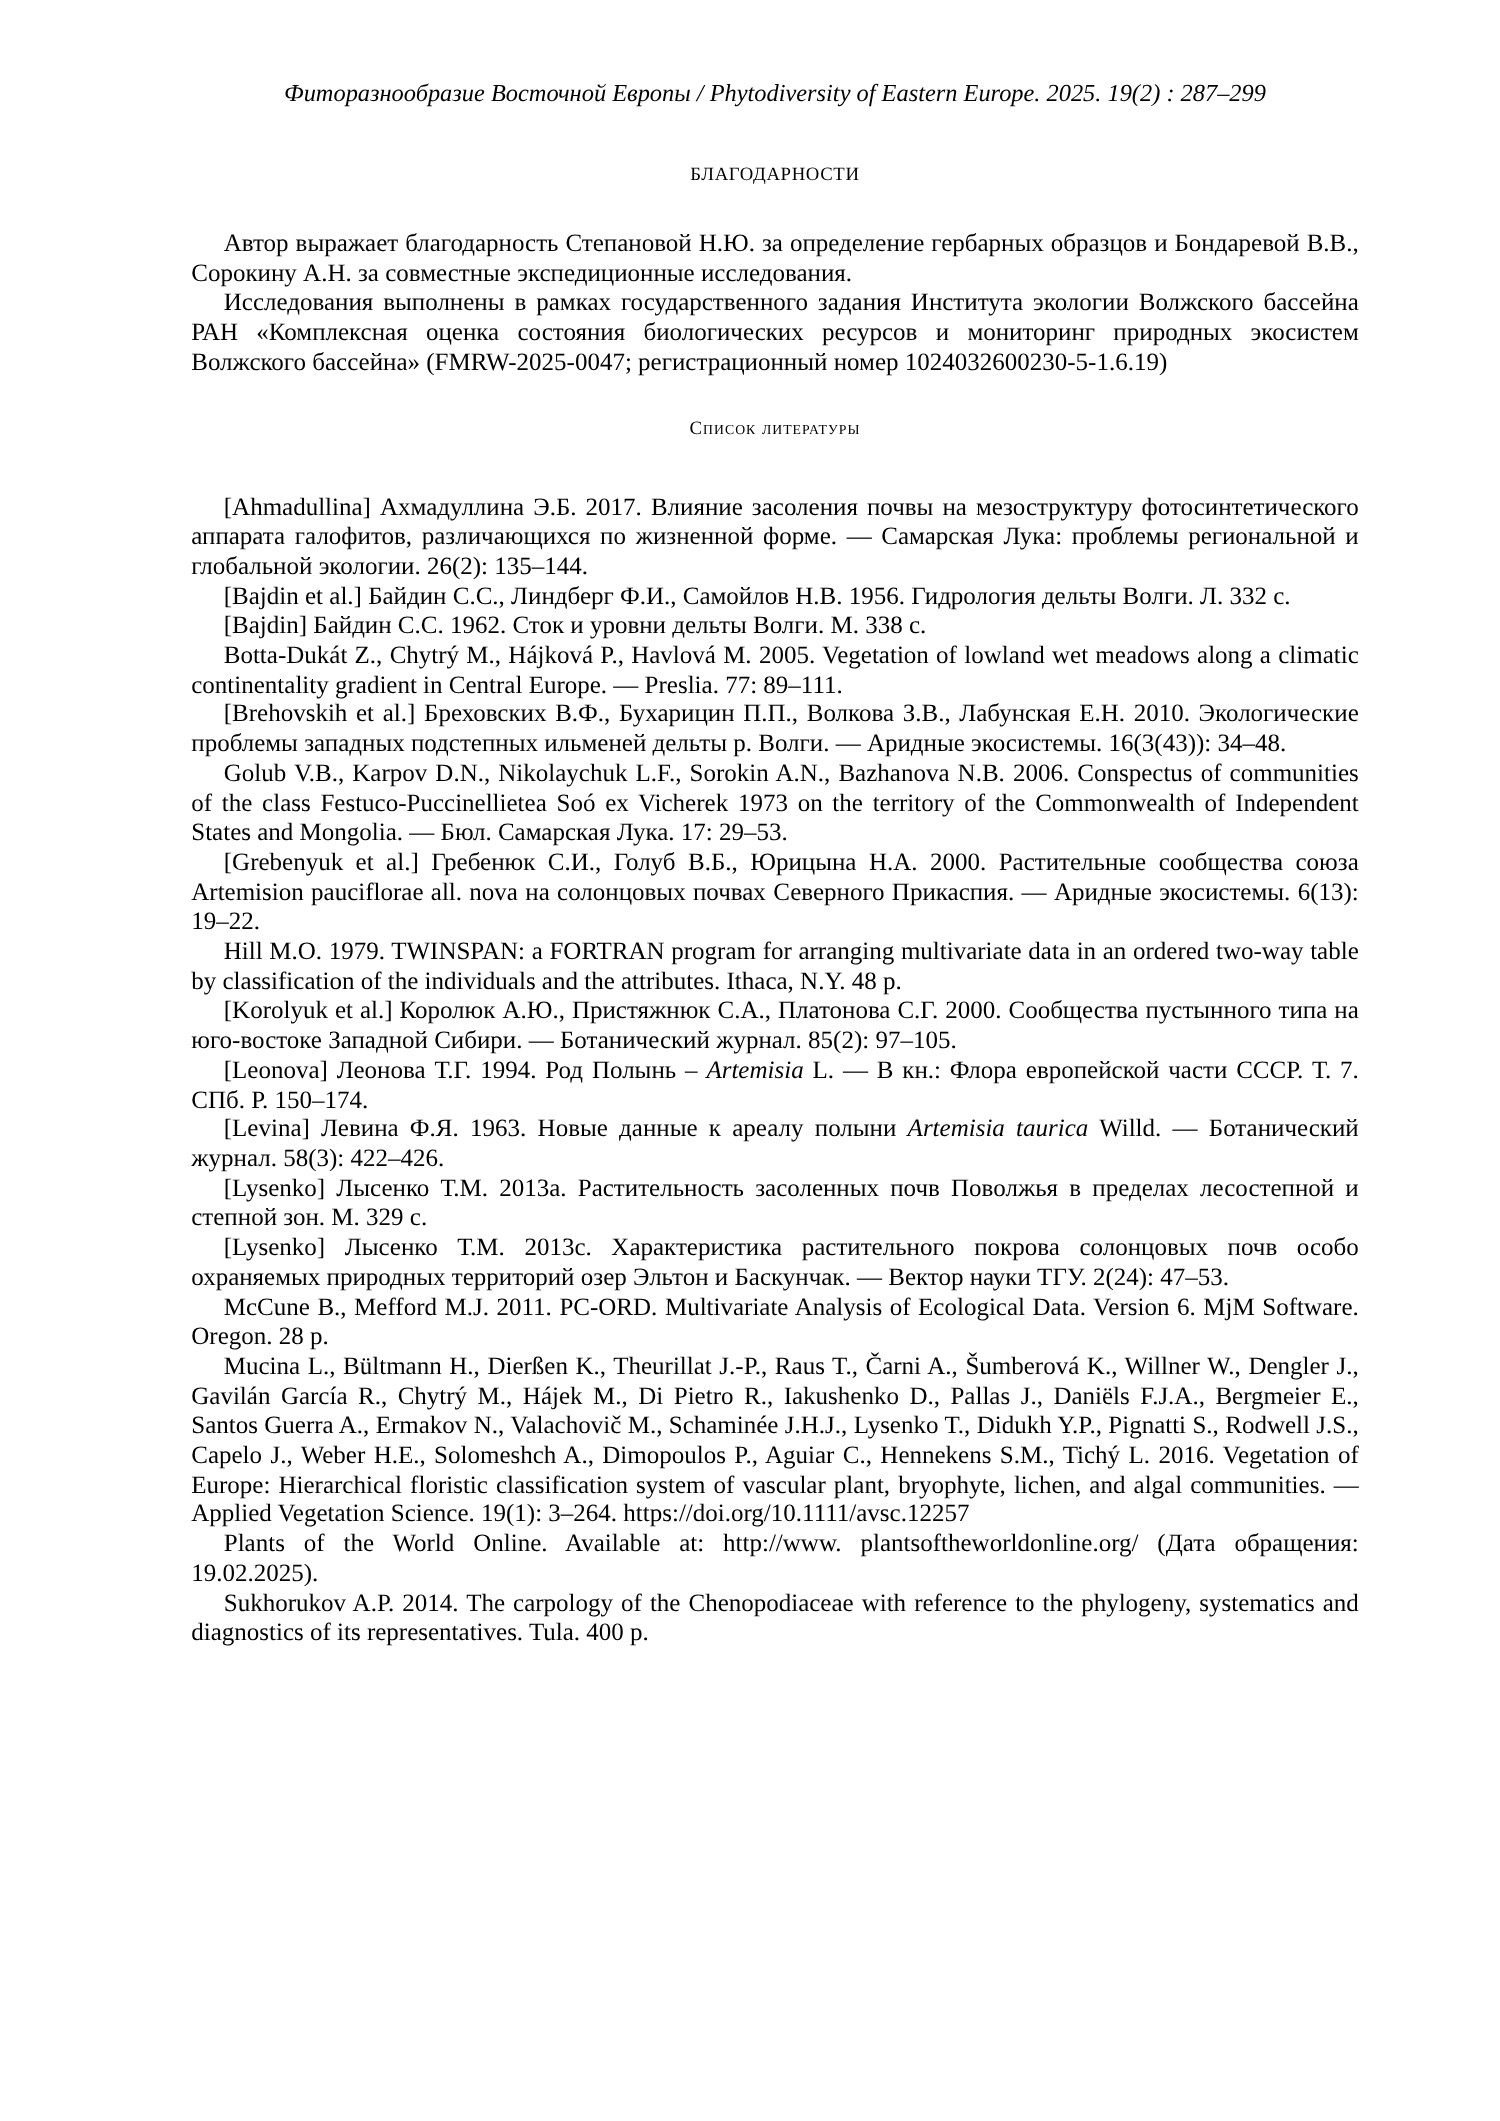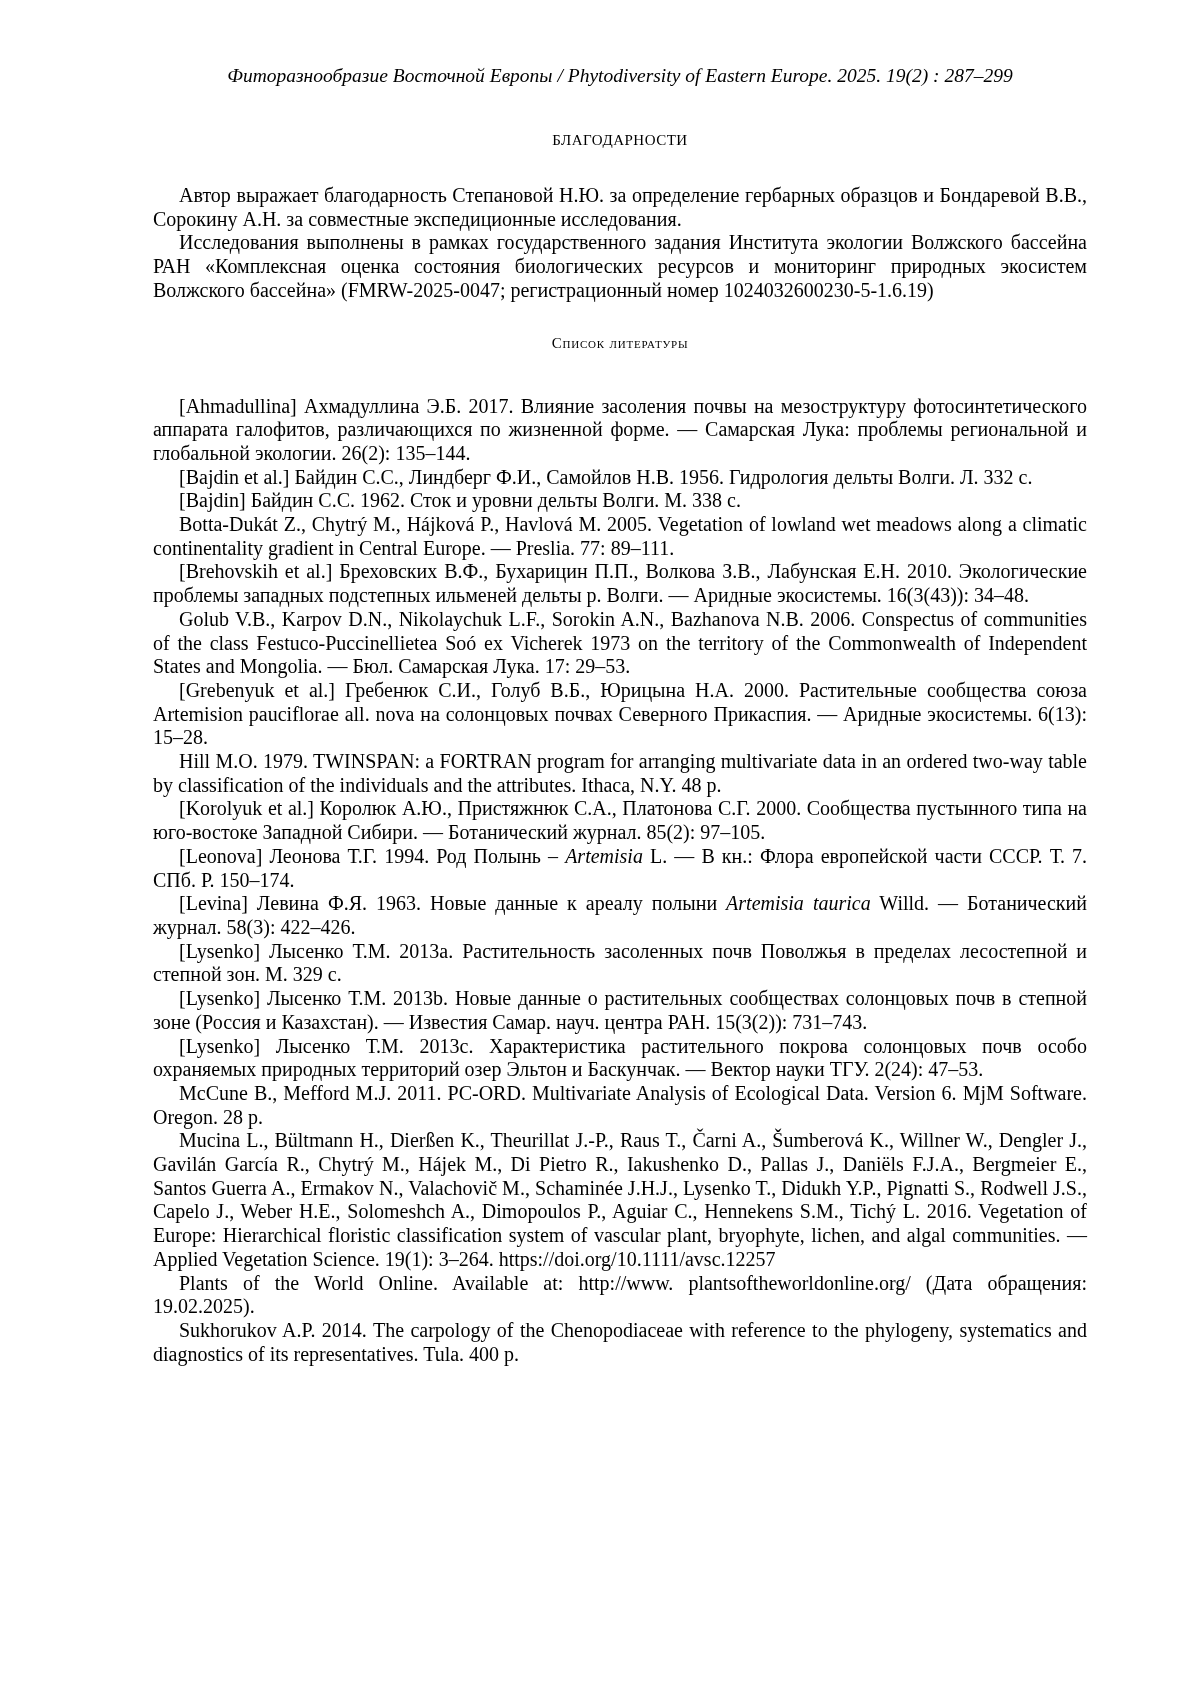--- a/index.html
+++ b/index.html
@@ -70,27 +70,26 @@
 
     <h2 class="section-title smallcaps">Список литературы</h2>
 
     <div>
         <p class="ref"><span>[Ahmadullina] Ахмадуллина Э.Б. 2017. Влияние засоления почвы на мезоструктуру фотосинтетического аппарата галофитов, различающихся по жизненной форме. — Самарская Лука: проблемы региональной и глобальной экологии. 26(2): 135–144.</span></p>
         <p class="ref"><span>[Bajdin et al.] Байдин С.С., Линдберг Ф.И., Самойлов Н.В. 1956. Гидрология дельты Волги. Л. 332 с.</span></p>
         <p class="ref"><span>[Bajdin] Байдин С.С. 1962. Сток и уровни дельты Волги. М. 338 с.</span></p>
         <p class="ref"><span>Botta-Dukát Z., Chytrý M., Hájková P., Havlová M. 2005. Vegetation of lowland wet meadows along a climatic continentality gradient in Central Europe. — Preslia. 77: 89–111.</span></p>
         <p class="ref"><span>[Brehovskih et al.] Бреховских В.Ф., Бухарицин П.П., Волкова З.В., Лабунская Е.Н. 2010. Экологические проблемы западных подстепных ильменей дельты р. Волги. — Аридные экосистемы. 16(3(43)): 34–48.</span></p>
         <p class="ref"><span>Golub V.B., Karpov D.N., Nikolaychuk L.F., Sorokin A.N., Bazhanova N.B. 2006. Conspectus of communities of the class Festuco-Puccinellietea Soó ex Vicherek 1973 on the territory of the Commonwealth of Independent States and Mongolia. — Бюл. Самарская Лука. 17: 29–53.</span></p>
-        <p class="ref"><span>[Grebenyuk et al.] Гребенюк С.И., Голуб В.Б., Юрицына Н.А. 2000. Растительные сообщества союза Artemision pauciflorae all. nova на солонцовых почвах Северного Прикаспия. — Аридные экосистемы. 6(13): 15–28.</span></p>
+        <p class="ref"><span>[Grebenyuk et al.] Гребенюк С.И., Голуб В.Б., Юрицына Н.А. 2000. Растительные сообщества союза Artemision pauciflorae all. nova на солонцовых почвах Северного Прикаспия. — Аридные экосистемы. 6(13): 19–22.</span></p>
         <p class="ref"><span>Hill M.O. 1979. TWINSPAN: a FORTRAN program for arranging multivariate data in an ordered two-way table by classification of the individuals and the attributes. Ithaca, N.Y. 48 p.</span></p>
         <p class="ref"><span>[Korolyuk et al.] Королюк А.Ю., Пристяжнюк С.А., Платонова С.Г. 2000. Сообщества пустынного типа на юго-востоке Западной Сибири. — Ботанический журнал. 85(2): 97–105.</span></p>
         <p class="ref"><span>[Leonova] Леонова Т.Г. 1994. Род Полынь – </span><i>Artemisia</i><span> L. —  В кн.: Флора европейской части СССР. Т. 7. СПб. Р. 150–174.</span></p>
         <p class="ref"><span>[Levina] Левина Ф.Я. 1963. Новые данные к ареалу полыни </span><i>Artemisia taurica</i><span> Willd. — Ботанический журнал. 58(3): 422–426.</span></p>
         <p class="ref"><span>[Lysenko] Лысенко Т.М. 2013a. Растительность засоленных почв Поволжья в пределах лесостепной и степной зон. М. 329 с.</span></p>
-        <p class="ref"><span>[Lysenko] Лысенко Т.М. 2013b. Новые данные о растительных сообществах солонцовых почв в степной зоне (Россия и Казахстан). — Известия Самар. науч. центра РАН. 15(3(2)): 731–743.</span></p>
         <p class="ref"><span>[Lysenko] Лысенко Т.М. 2013c. Характеристика растительного покрова солонцовых почв особо охраняемых природных территорий озер Эльтон и Баскунчак. — Вектор науки ТГУ. 2(24): 47–53.</span></p>
         <p class="ref"><span>McCune B., Mefford M.J. 2011. PC-ORD. Multivariate Analysis of Ecological Data. Version 6. MjM Software. Oregon. 28 p.</span></p>
         <p class="ref"><span>Mucina L., Bültmann H., Dierßen K., Theurillat J.-P., Raus T., Čarni A., Šumberová K., Willner W., Dengler J., Gavilán García R., Chytrý M., Hájek M., Di Pietro R., Iakushenko D., Pallas J., Daniëls F.J.A., Bergmeier E., Santos Guerra A., Ermakov N., Valachovič M., Schaminée J.H.J., Lysenko T., Didukh Y.P., Pignatti S., Rodwell J.S., Capelo J., Weber H.E., Solomeshch A., Dimopoulos P., Aguiar C., Hennekens S.M., Tichý L. 2016. Vegetation of Europe: Hierarchical floristic classification system of vascular plant, bryophyte, lichen, and algal communities. — Applied Vegetation Science. 19(1): 3–264. https://doi.org/10.1111/avsc.12257</span></p>
         <p class="ref"><span>Plants of the World Online. Available at: http://www. plantsoftheworldonline.org/ (Дата обращения: 19.02.2025).</span></p>
         <p class="ref"><span>Sukhorukov A.P. 2014. The carpology of the Chenopodiaceae with reference to the phylogeny, systematics and diagnostics of its representatives. Tula. 400 p.</span></p>
       </div>
 
   </div>
 
   <div class="page-number">297</div>

